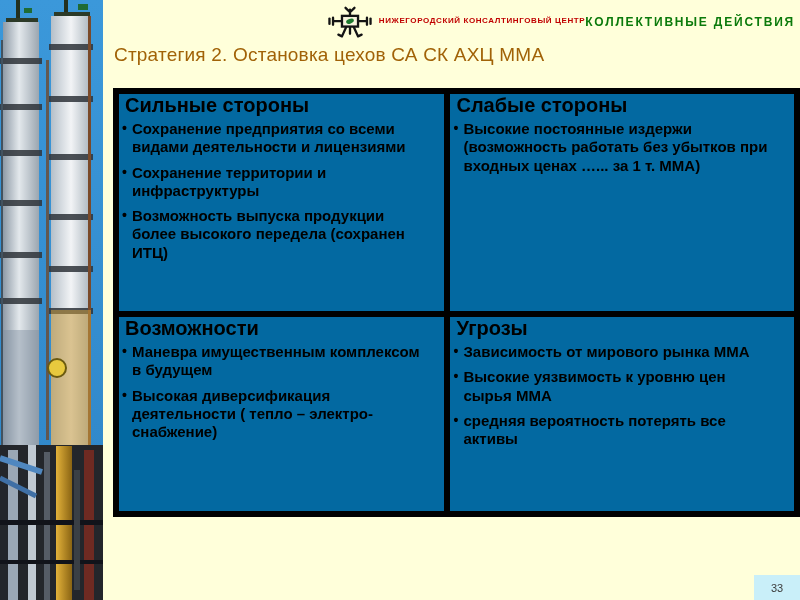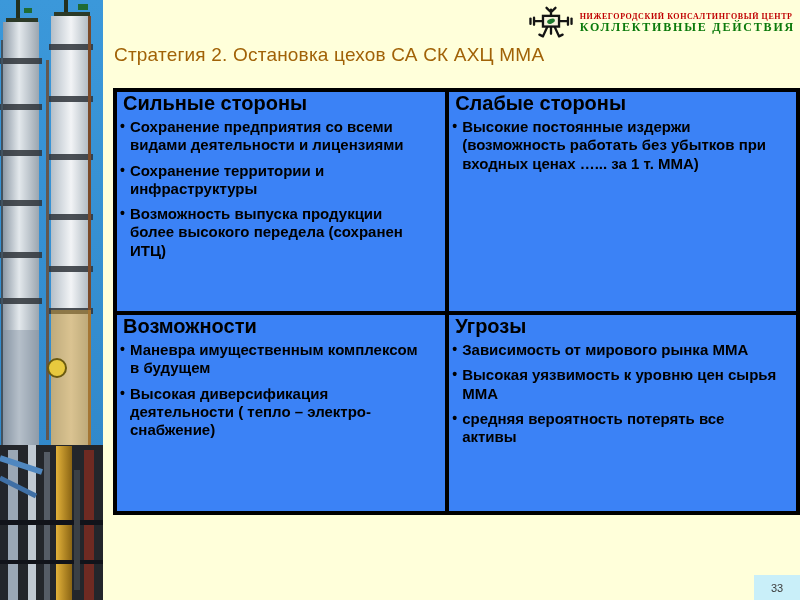--- a/index.html
+++ b/index.html
@@ -5,37 +5,37 @@
   html,body{margin:0;padding:0;}
   .slide{
     position:relative;width:800px;height:600px;overflow:hidden;
     background:#FFFFDA;
     font-family:"Liberation Sans",sans-serif;
   }
   
   .photo{position:absolute;left:0;top:0;width:103px;height:600px;}
   
   .logo{position:absolute;top:3px;right:5px;display:flex;align-items:center;gap:4px;}
-  .logo-text{display:flex;flex-direction:column;line-height:1.15;font-family:Liberation Serif, serif;}
+  .logo-text{display:flex;flex-direction:row;line-height:1.15;}
   .logo-line1{color:#C00000;font-size:8px;font-weight:bold;letter-spacing:.6px;white-space:nowrap;}
   .logo-line2{color:#0B7A0B;font-size:12px;font-weight:bold;letter-spacing:1.8px;white-space:nowrap;}
   
   .title{
     position:absolute;left:114px;top:44px;width:675px;
     font-size:19px;font-weight:normal;color:#a16207;letter-spacing:.2px;
   }
   
   .swot{
     position:absolute;left:113px;top:88px;
     border-collapse:collapse;table-layout:fixed;
     border:3px solid #000;
   }
   .swot td{
-    border:4px solid #000000;vertical-align:top;
-    padding:0 17px 2px 6px;background:#3b82f6;
+    border:6px solid #000000;vertical-align:top;
+    padding:0 17px 2px 6px;background:#0369a1;
   }
   .col-left{width:318px;}
   .col-right{width:340px;}
   .row-top{height:223px;}
   .row-bottom{height:200px;}
   .cell-header{font-size:20px;font-weight:bold;color:#000;margin:0 0 3px 0;line-height:1.15;}
   .bullets{margin:0;padding:0;list-style:none;}
   .bullets li{
     position:relative;padding-left:7px;margin:0 0 7px 0;
     font-size:15px;font-weight:bold;color:#000;line-height:1.22;
@@ -170,21 +170,21 @@
           <div class="cell-header">Возможности</div>
           <ul class="bullets">
             <li>Маневра имущественным комплексом в будущем</li>
             <li>Высокая диверсификация деятельности ( тепло – электро-снабжение)</li>
           </ul>
         </td>
         <td class="col-right">
           <div class="cell-header">Угрозы</div>
           <ul class="bullets">
             <li>Зависимость от мирового рынка ММА</li>
-            <li>Высокая уязвимость к уровню цен сырья ММА</li>
+            <li>Высокие уязвимость к уровню цен сырья ММА</li>
             <li>средняя вероятность потерять все активы</li>
           </ul>
         </td>
       </tr>
     </tbody>
   </table>
 
   <div class="pagebox">
     <span>33</span>
   </div>

